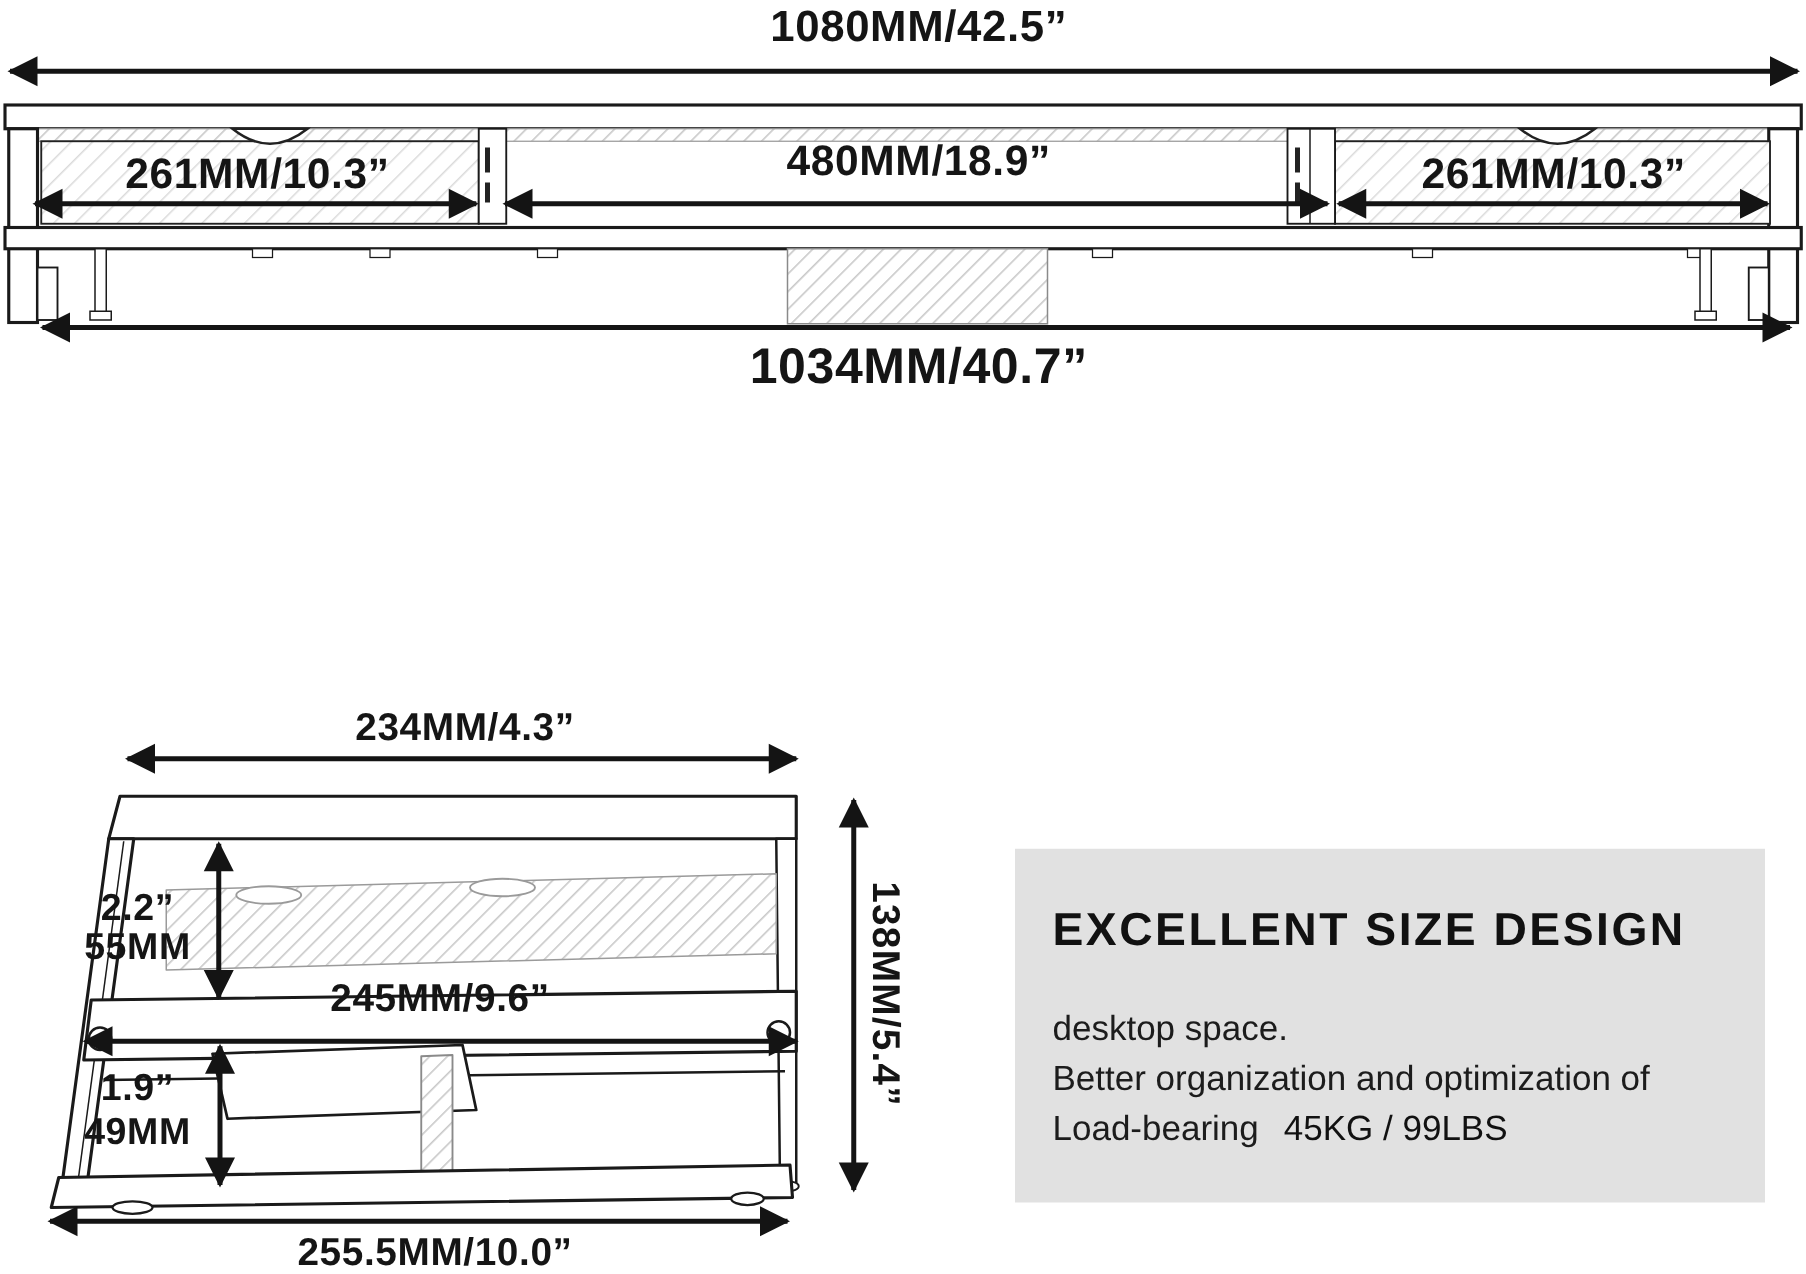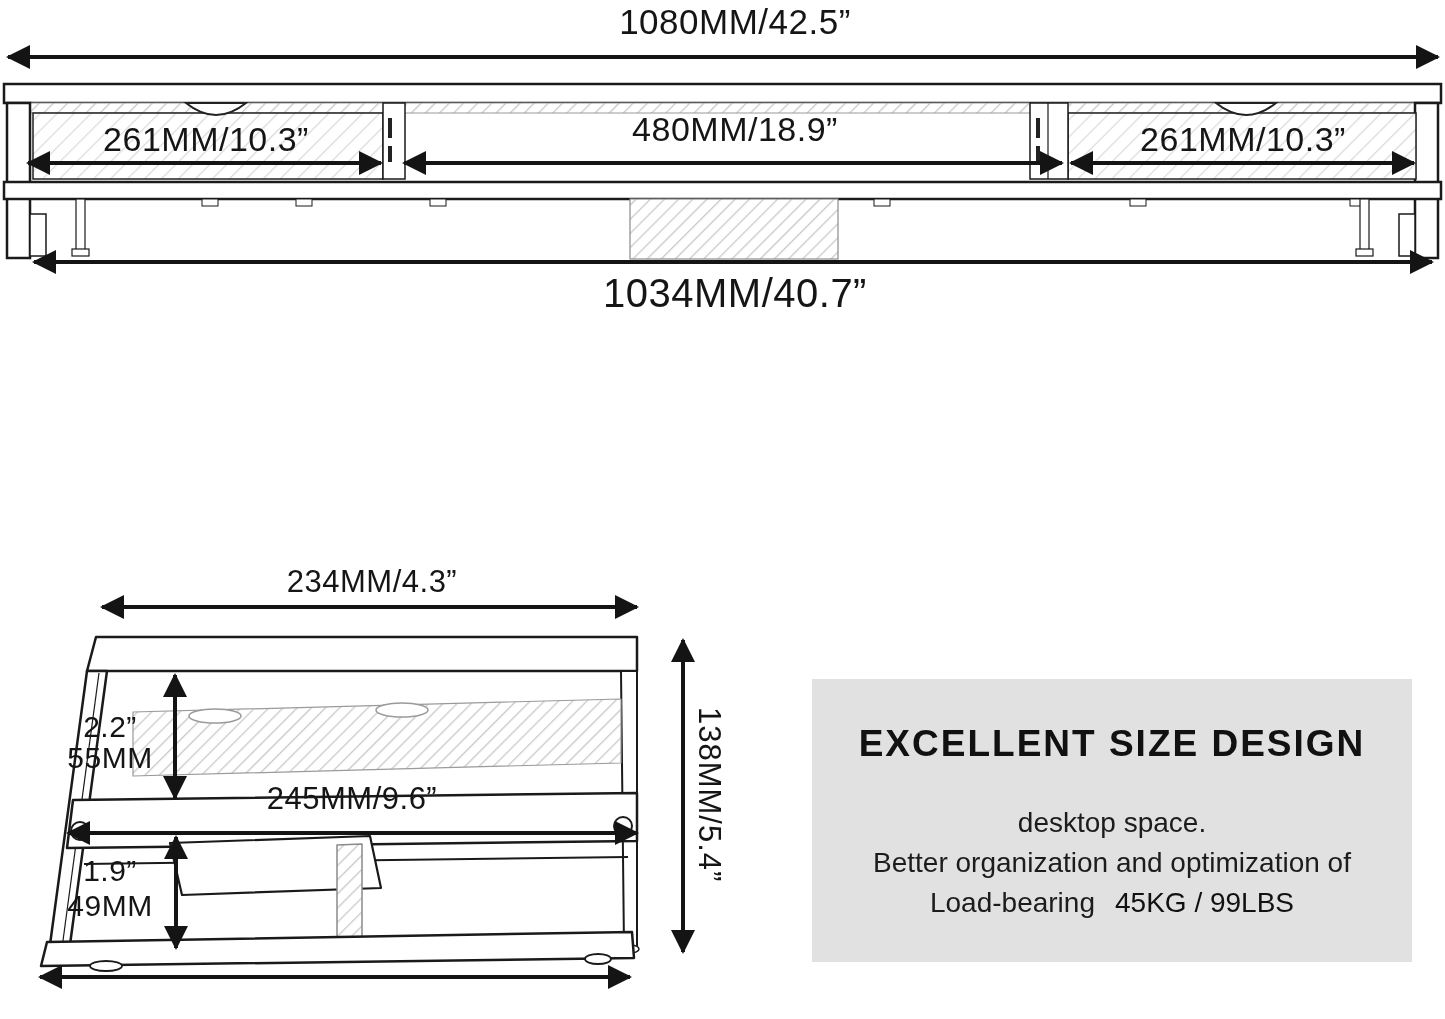--- a/index.html
+++ b/index.html
@@ -3,21 +3,21 @@
 <meta charset="utf-8">
 <style>
   html,body{margin:0;padding:0;background:#ffffff;}
   .stage{
     position:relative;width:1445px;height:1019px;overflow:hidden;
     background:#ffffff;font-family:"Liberation Sans",sans-serif;
   }
   .art{position:absolute;left:0;top:0;}
   
   .dim{
-    position:absolute;font-weight:normal;color:#151515;text-align:center;
+    position:absolute;font-weight:bold;color:#151515;text-align:center;
     letter-spacing:.5px;white-space:nowrap;line-height:1.05;
   }
   .dim.right{}
   .dim.vert{
     writing-mode:vertical-rl;text-align:center;letter-spacing:1px;
   }
   
   .h-arrow{position:absolute;height:4px;background:#141414;}
   .h-arrow::before,.h-arrow::after{
     content:"";position:absolute;top:50%;transform:translateY(-50%);
@@ -28,21 +28,21 @@
   .v-arrow{position:absolute;width:4px;background:#141414;}
   .v-arrow::before,.v-arrow::after{
     content:"";position:absolute;left:50%;transform:translateX(-50%);
     width:0;height:0;border-left:12px solid transparent;border-right:12px solid transparent;
   }
   .v-arrow::before{top:-2px;border-bottom:24px solid #141414;}
   .v-arrow::after{bottom:-2px;border-top:24px solid #141414;}
   
   .info-panel{
     position:absolute;left:812px;top:679px;width:600px;height:283px;
-    background:#e1e1e1;box-sizing:border-box;padding:44px 30px 0 30px;text-align:center;
+    background:#e1e1e1;box-sizing:border-box;padding:44px 30px 0 30px;
   }
   .info-title{
     font-weight:bold;font-size:37px;letter-spacing:2px;color:#111111;
     white-space:nowrap;margin-bottom:38px;
   }
   .info-line{font-size:28px;color:#1c1c1c;line-height:40px;white-space:nowrap;}
   .info-load-value{font-weight:normal;margin-left:20px;color:#111111;}
 </style>
 </head>
 <body>
@@ -146,20 +146,21 @@
   <div class="h-arrow" style="left:68px;top:831px;width:569px;"></div>
 
   <div class="dim right" style="left:60px;top:855px;width:100px;font-size:30px;">1.9”</div>
   <div class="dim right" style="left:60px;top:890px;width:100px;font-size:30px;">49MM</div>
   <div class="v-arrow" style="left:174px;top:837px;height:111px;"></div>
 
   <div class="v-arrow" style="left:681px;top:640px;height:312px;"></div>
   <div class="dim vert" style="left:692px;top:645px;height:300px;font-size:31px;">138MM/5.4”</div>
 
   <div class="h-arrow" style="left:40px;top:975px;width:590px;"></div>
+  <div class="dim" style="left:198px;top:986px;width:300px;font-size:31px;">255.5MM/10.0”</div>
 
   <div class="info-panel" style="background: rgb(225, 225, 225);">
     <div class="info-title">EXCELLENT SIZE DESIGN</div>
     <div class="info-line">desktop space.</div>
     <div class="info-line">Better organization and optimization of</div>
     <div class="info-line">
       <span>Load-bearing</span><span class="info-load-value">45KG / 99LBS</span>
     </div>
   </div>
 

